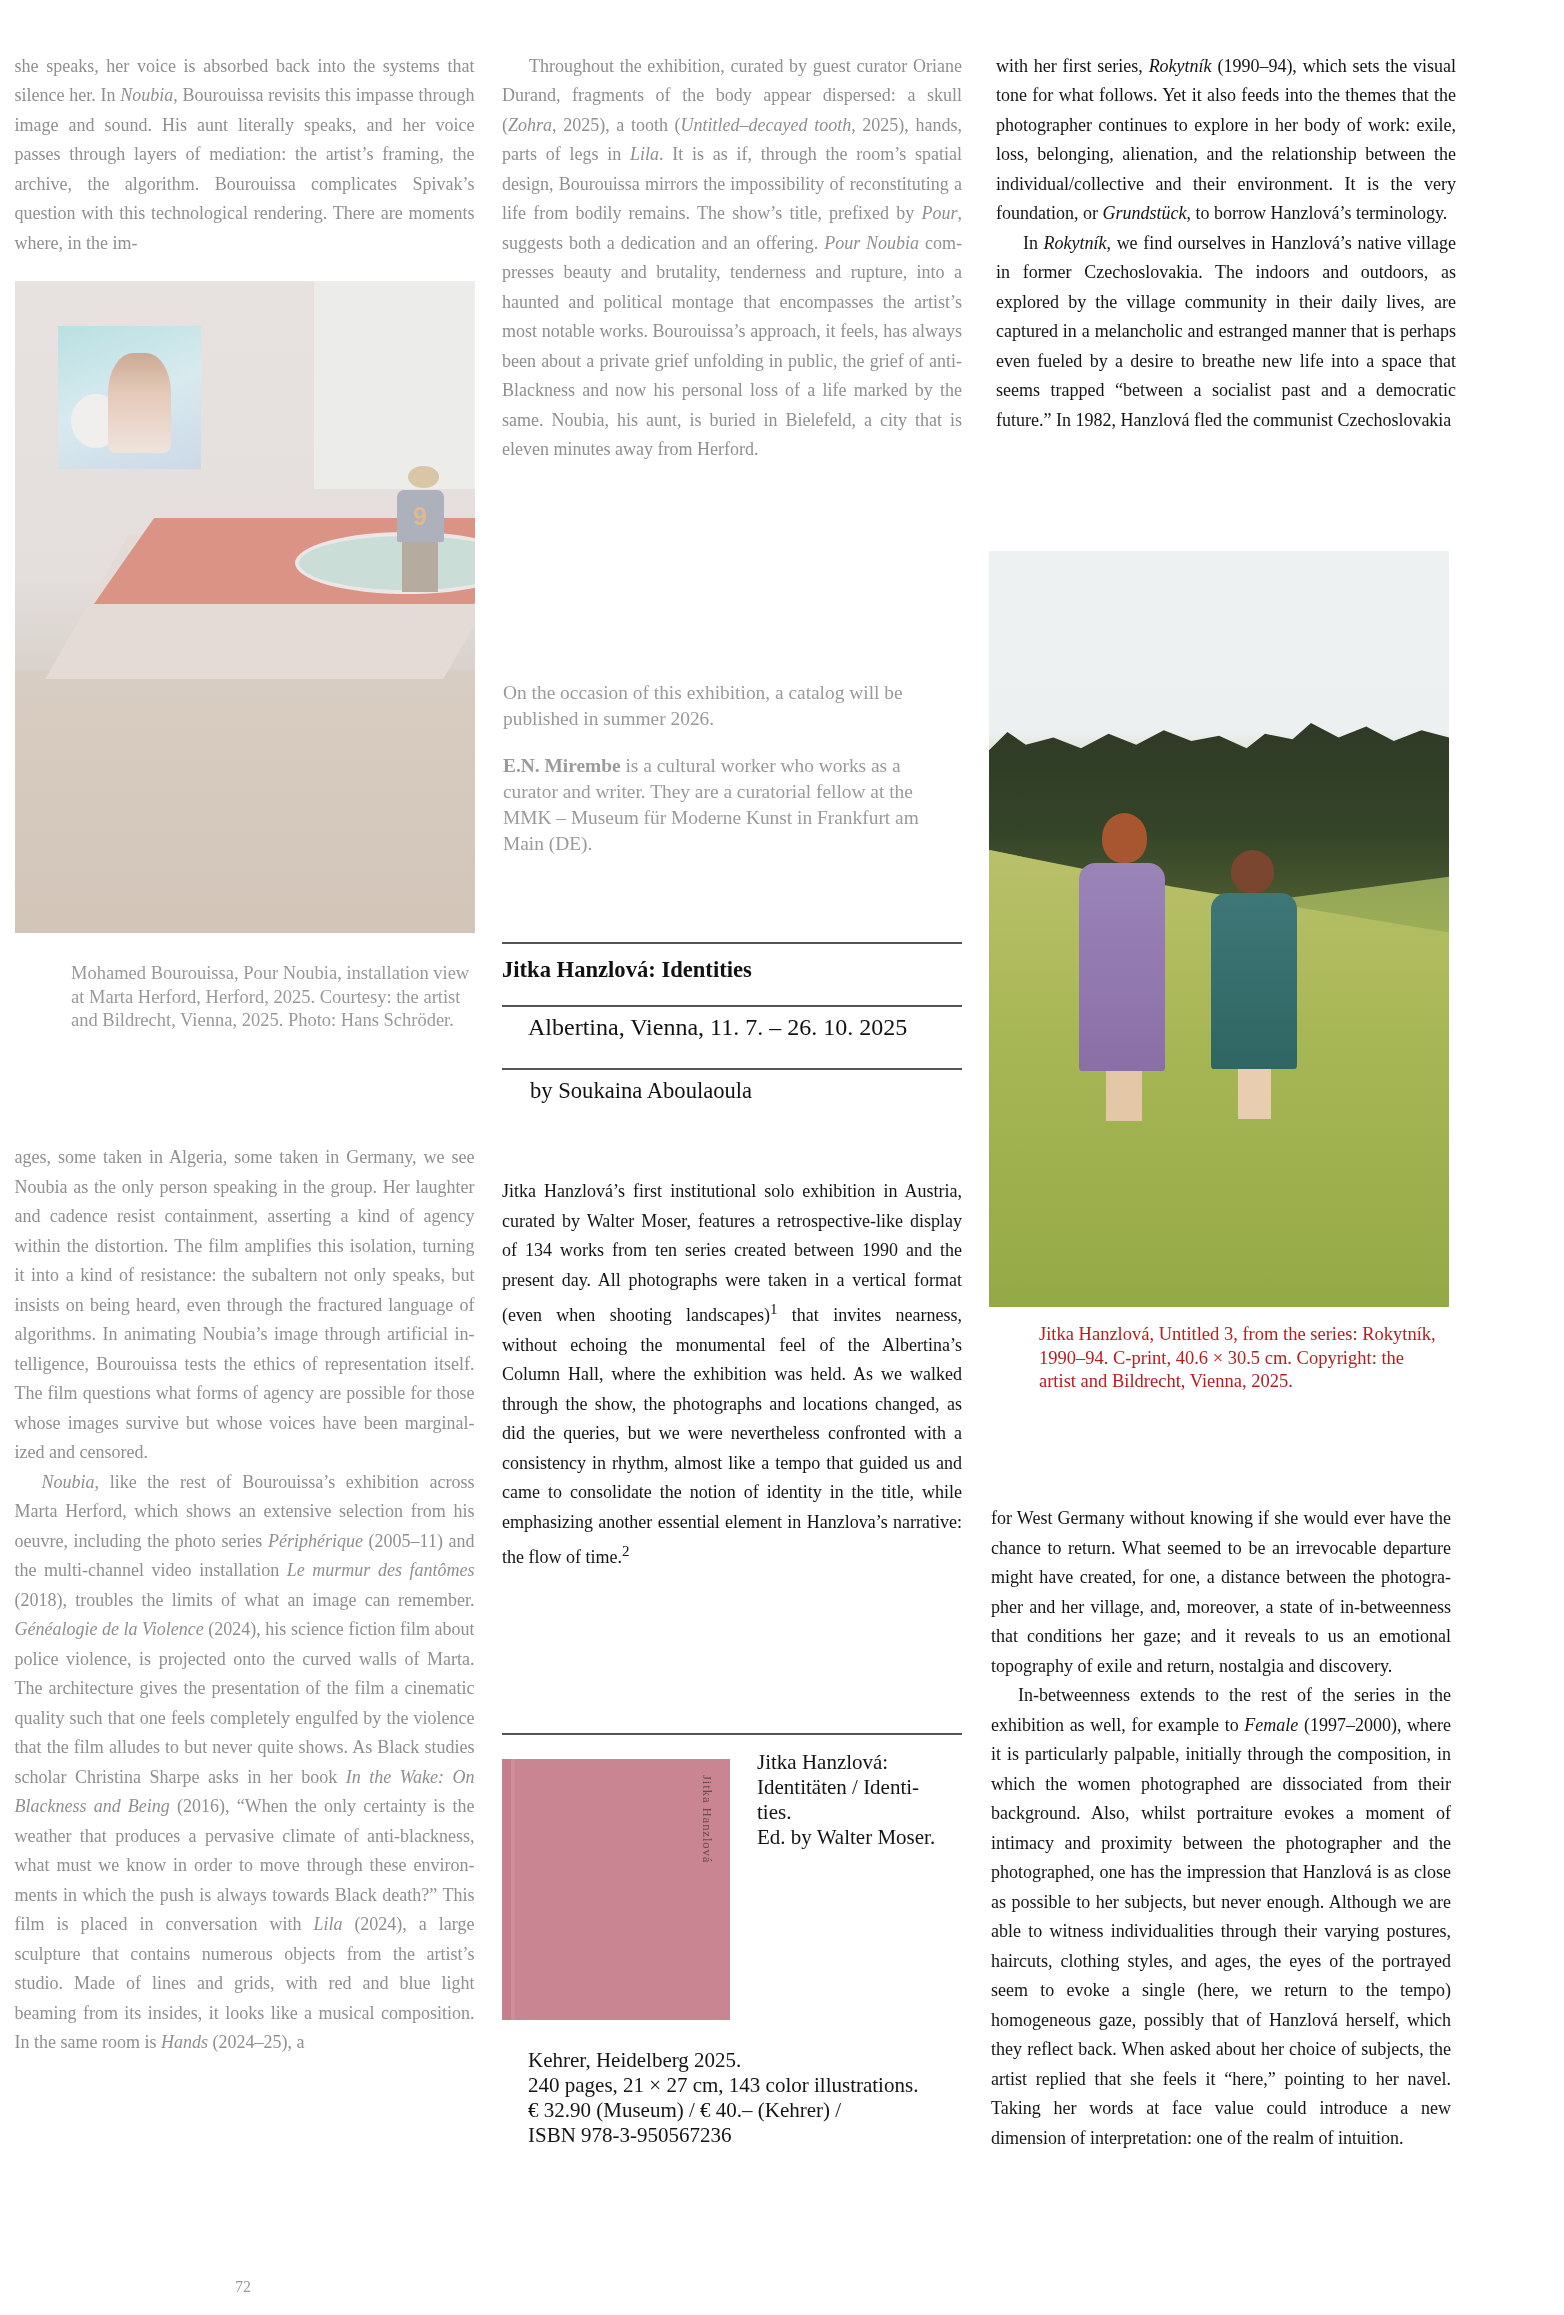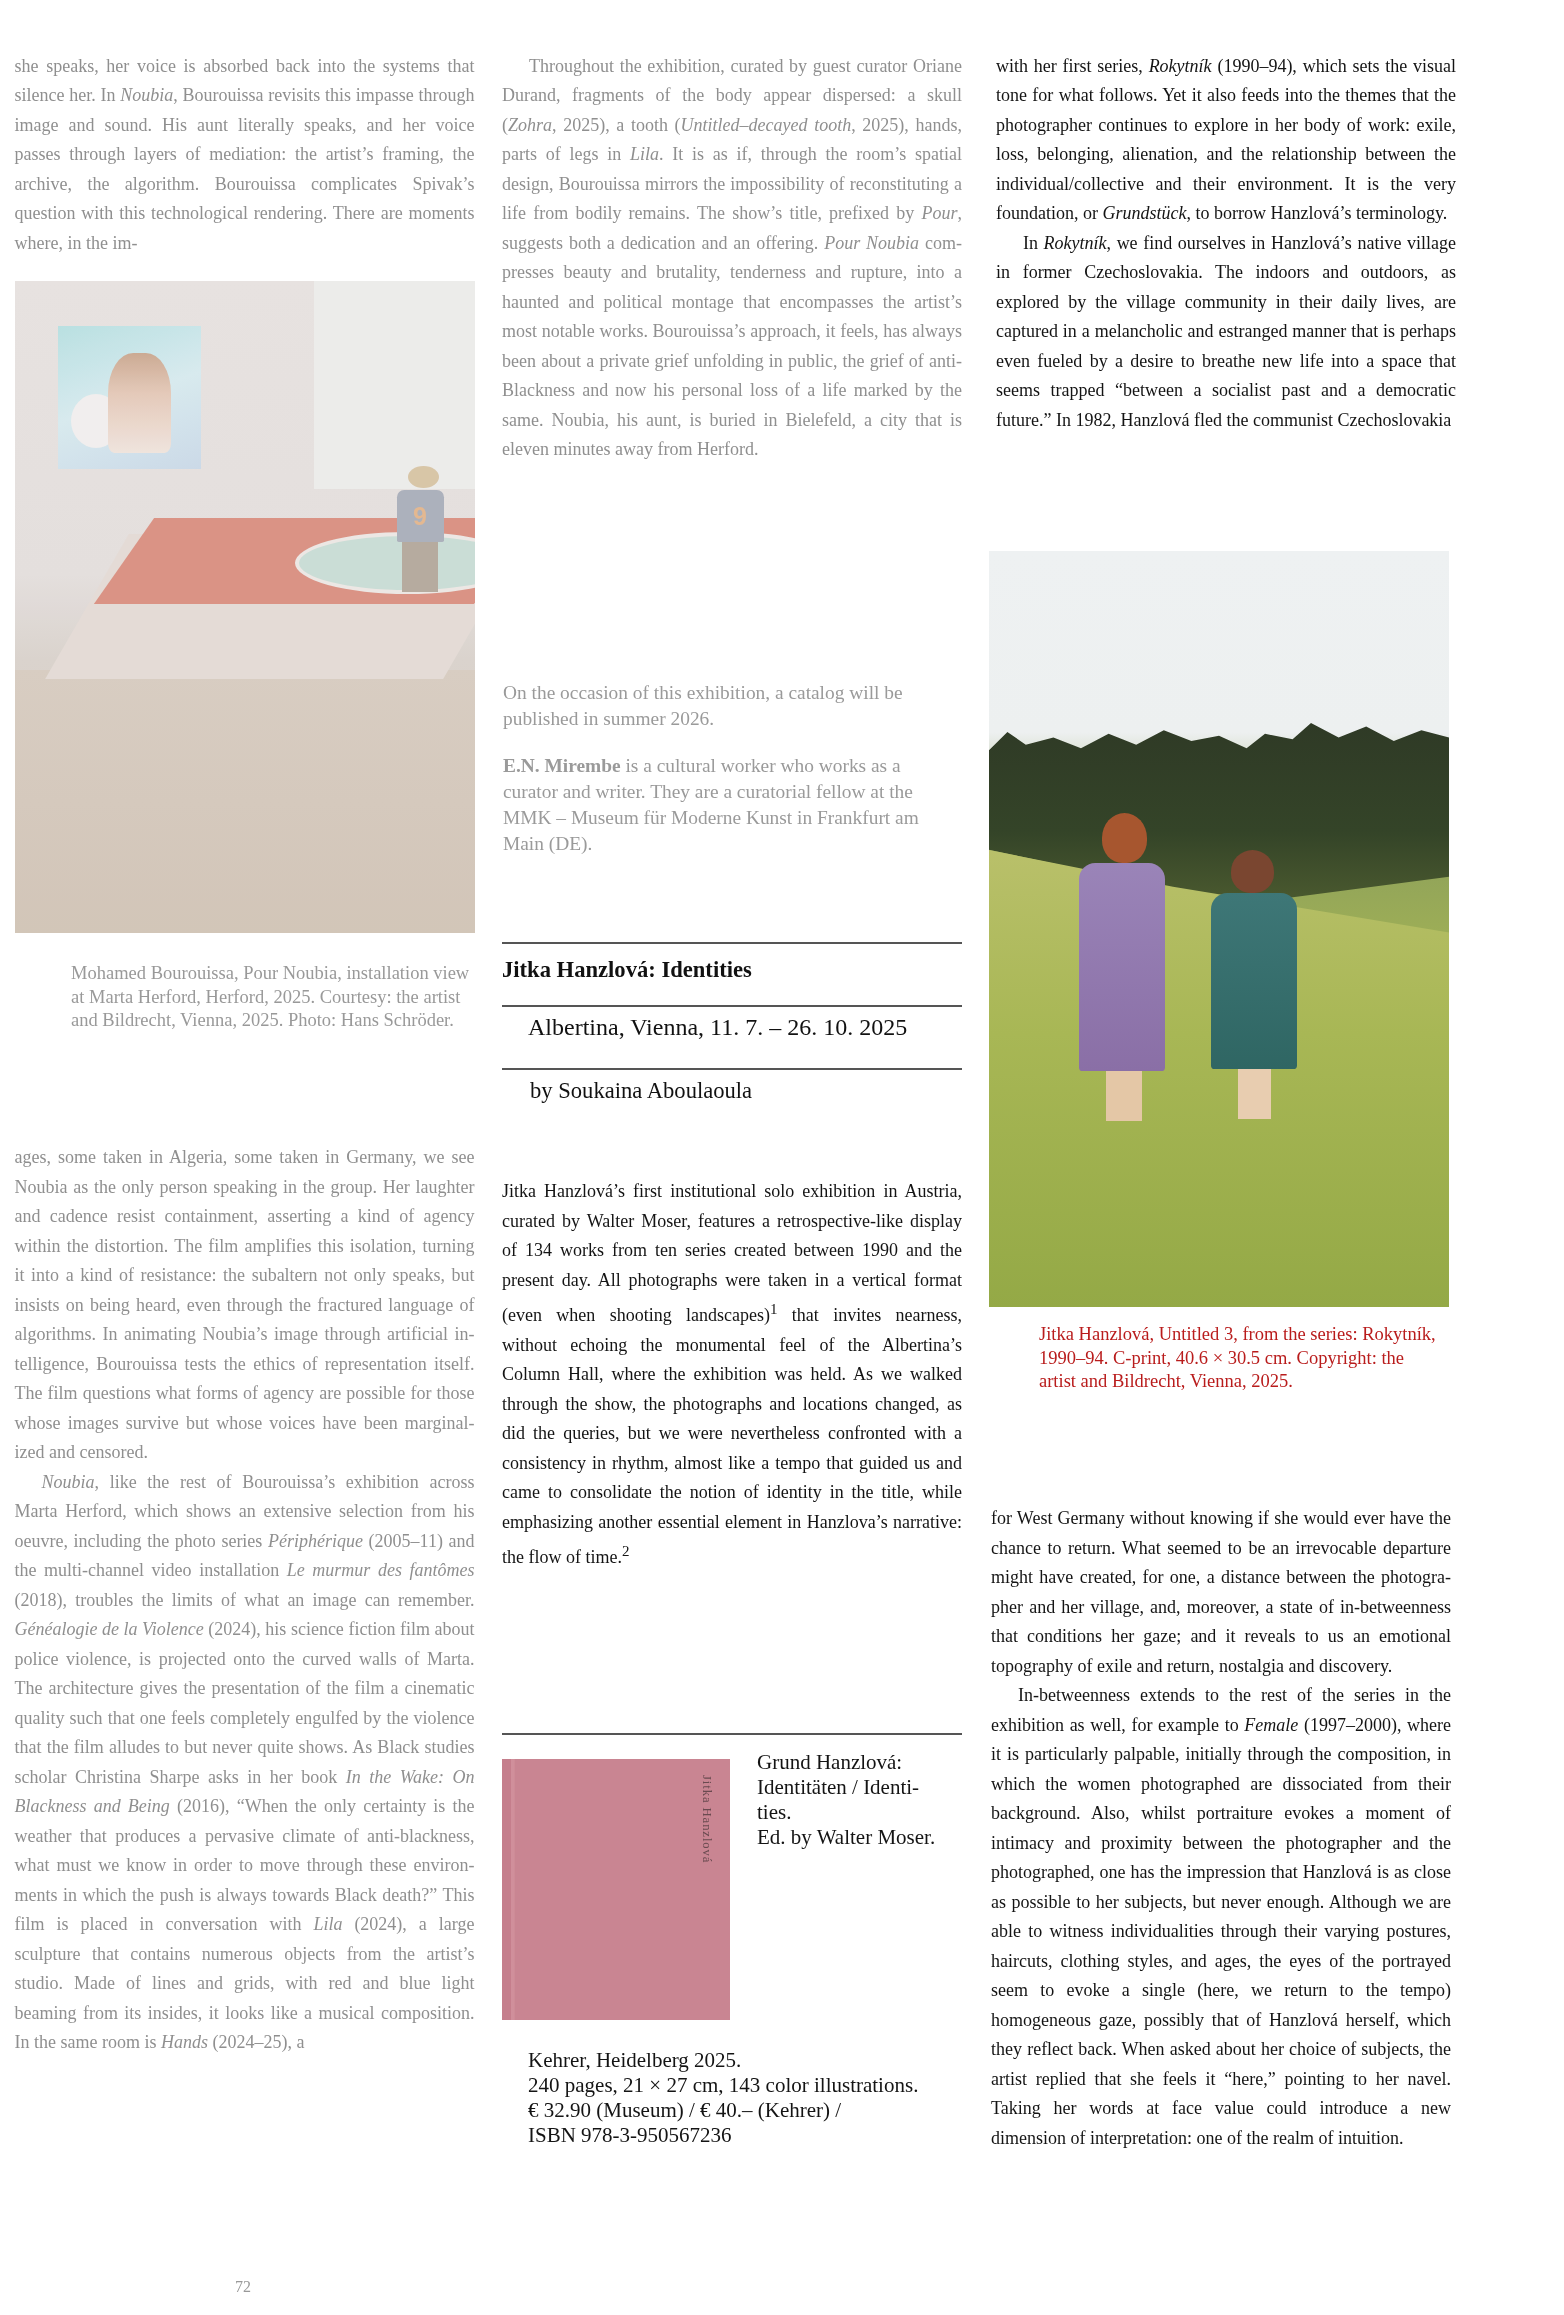--- a/index.html
+++ b/index.html
@@ -114,21 +114,21 @@
   <p>Jitka Hanzlová’s first institutional solo exhibi­tion in Austria, curated by Walter Moser, features a retrospective-like display of 134 works from ten series created between 1990 and the present day. All photographs were taken in a vertical for­mat (even when shooting landscapes)<sup>1</sup> that in­vites nearness, without echoing the monumental feel of the Albertina’s Column Hall, where the exhibition was held. As we walked through the show, the photographs and locations changed, as did the queries, but we were nevertheless con­fronted with a consistency in rhythm, almost like a tempo that guided us and came to consolidate the notion of identity in the title, while empha­sizing another essential element in Hanzlova’s narrative: the flow of time.<sup>2</sup></p>
 </div>
 
 <div class="rule" style="left:502px; top:1733px; width:460px;"></div>
 
 <div class="book-cover" style="background-color: rgb(201, 133, 146);">
   <span class="book-spine-title">Jitka Hanzlová</span>
 </div>
 
 <div class="col dark" style="left:757px; top:1750px; width:208px; font-size:21px; line-height:25px;">
-  <div>Grund Hanzlová:</div>
+  <div>Jitka Hanzlová:</div>
   <div>Identitäten / Identi-</div>
   <div>ties.</div>
   <div>Ed. by Walter Moser.</div>
 </div>
 
 <div class="col dark" style="left:528px; top:2048px; width:434px; font-size:21px; line-height:25px;">
   <div>Kehrer, Heidelberg 2025.</div>
   <div>240 pages, 21 × 27 cm, 143 color illustrations.</div>
   <div>€ 32.90 (Museum) / € 40.– (Kehrer) /</div>
   <div>ISBN 978-3-950567236</div>

